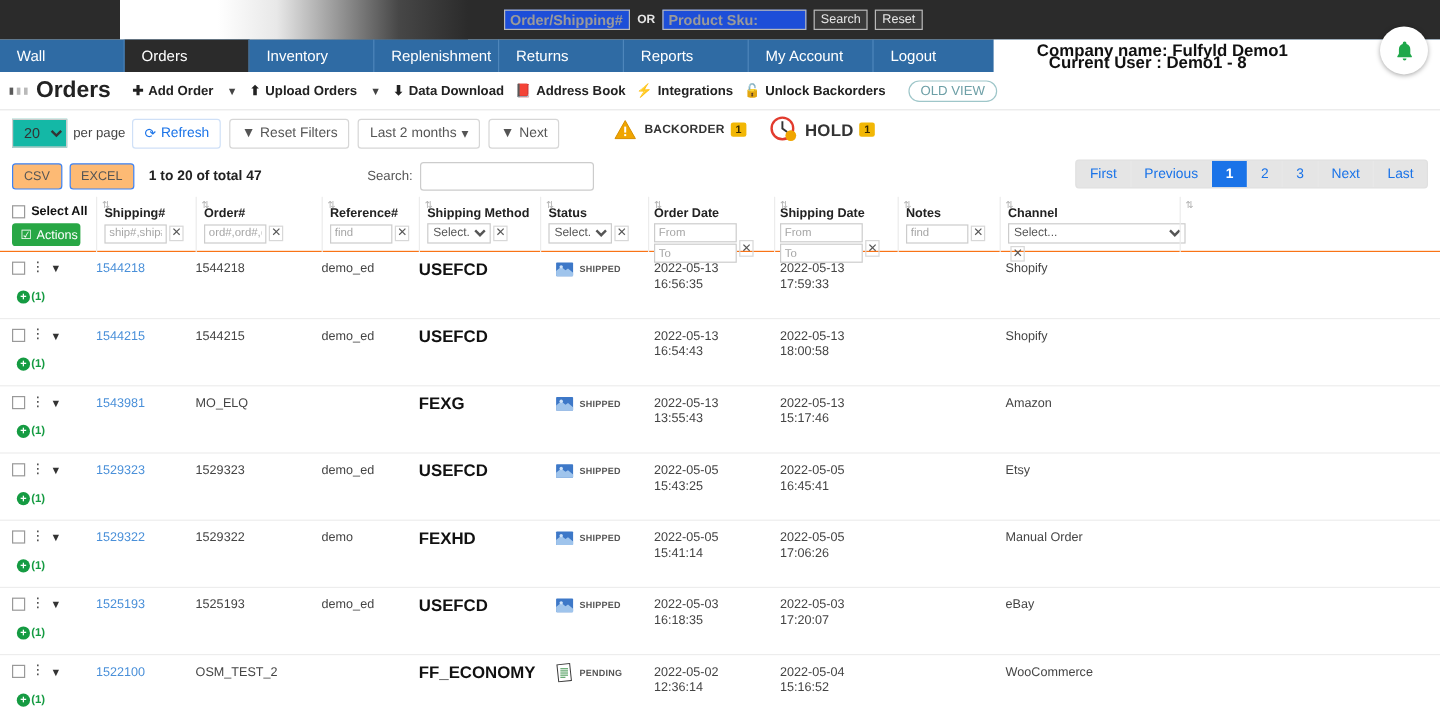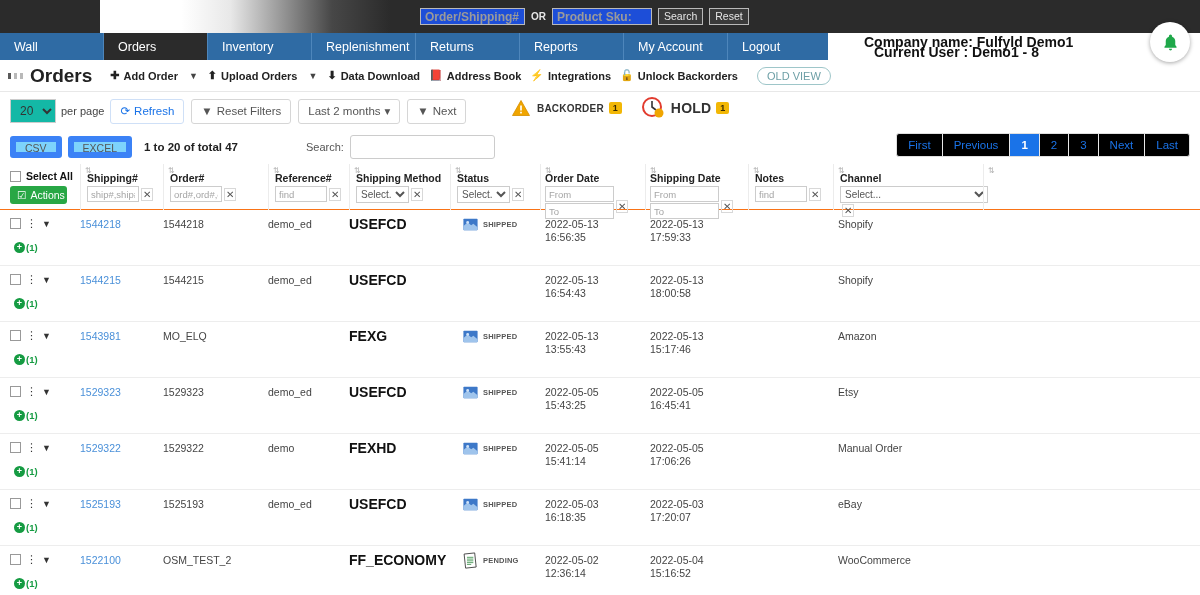--- a/index.html
+++ b/index.html
@@ -55,21 +55,21 @@
     display:flex; align-items:center; gap:6px;
   }
   .search-zone input {
     height:17px; border:1px solid #b9b9b9; background:#1d4ed8;
     color:#cfcfcf; font-size:12px; padding:0 4px;
     font-family:"Liberation Sans", sans-serif;
     font-weight:bold;
   }
   .search-zone input::placeholder { color:#9a9a9a; }
   #ordershipping { width:105px; }
-  #productsku { width:100px; }
+  #productsku { width:120px; }
   .or-label { color:#e6e6e6; font-size:10px; font-weight:bold; }
   .hdr-btn {
     height:17px; border:1px solid #b9b9b9; background:#3a3a3a;
     color:#e6e6e6; font-size:10.5px; padding:0 5px; cursor:pointer;
     font-family:"Liberation Sans", sans-serif;
     line-height:15px;
   }
 
   
   .navbar {
@@ -158,39 +158,39 @@
     background:#f2b705; color:#3a2a00; font-size:9px; font-weight:bold;
     padding:1px 4px; border-radius:2px;
   }
 
   
   .exportbar {
     height:34px; display:flex; align-items:center; padding:0 10px;
     position:relative;
   }
   .btn-xs {
-    height:22px; border:6px solid #3b82f6; background:#7dd3fc;
+    height:22px; border:1px solid #3b82f6; background:#fdba74;
     border-radius:3px; font-size:10.5px; padding:0 9px; color:#555;
     cursor:pointer; margin-right:6px;
     font-family:"Liberation Sans", sans-serif;
   }
   .total-lbl { font-size:11.5px; font-weight:bold; color:#222; margin-left:6px;}
   .search-grp {
     position:absolute; left:306px; top:5px;
     display:flex; align-items:center; gap:6px;
   }
   .search-grp label { font-size:11px; color:#555; }
   .search-grp input {
     width:145px; height:24px; border:1px solid #ccc; border-radius:3px;
     font-family:"Liberation Sans", sans-serif; font-size:11px; padding:0 5px;
   }
   .pager {
     position:absolute; right:10px; top:3px;
     display:flex; border:1px solid #e0e0e0; border-radius:3px; overflow:hidden;
-    background:#000000;
+    background:#e5e5e5;
   }
   .pager div {
     padding:5px 11px; font-size:11.5px; color:#1a73e8;
     border-right:1px solid #e8e8e8; cursor:pointer;
   }
   .pager div:last-child { border-right:none; }
   .pager div.active { background:#1a73e8; color:#fff; font-weight:bold; }
 
   
   .tbl { width:1200px; position:relative; }

